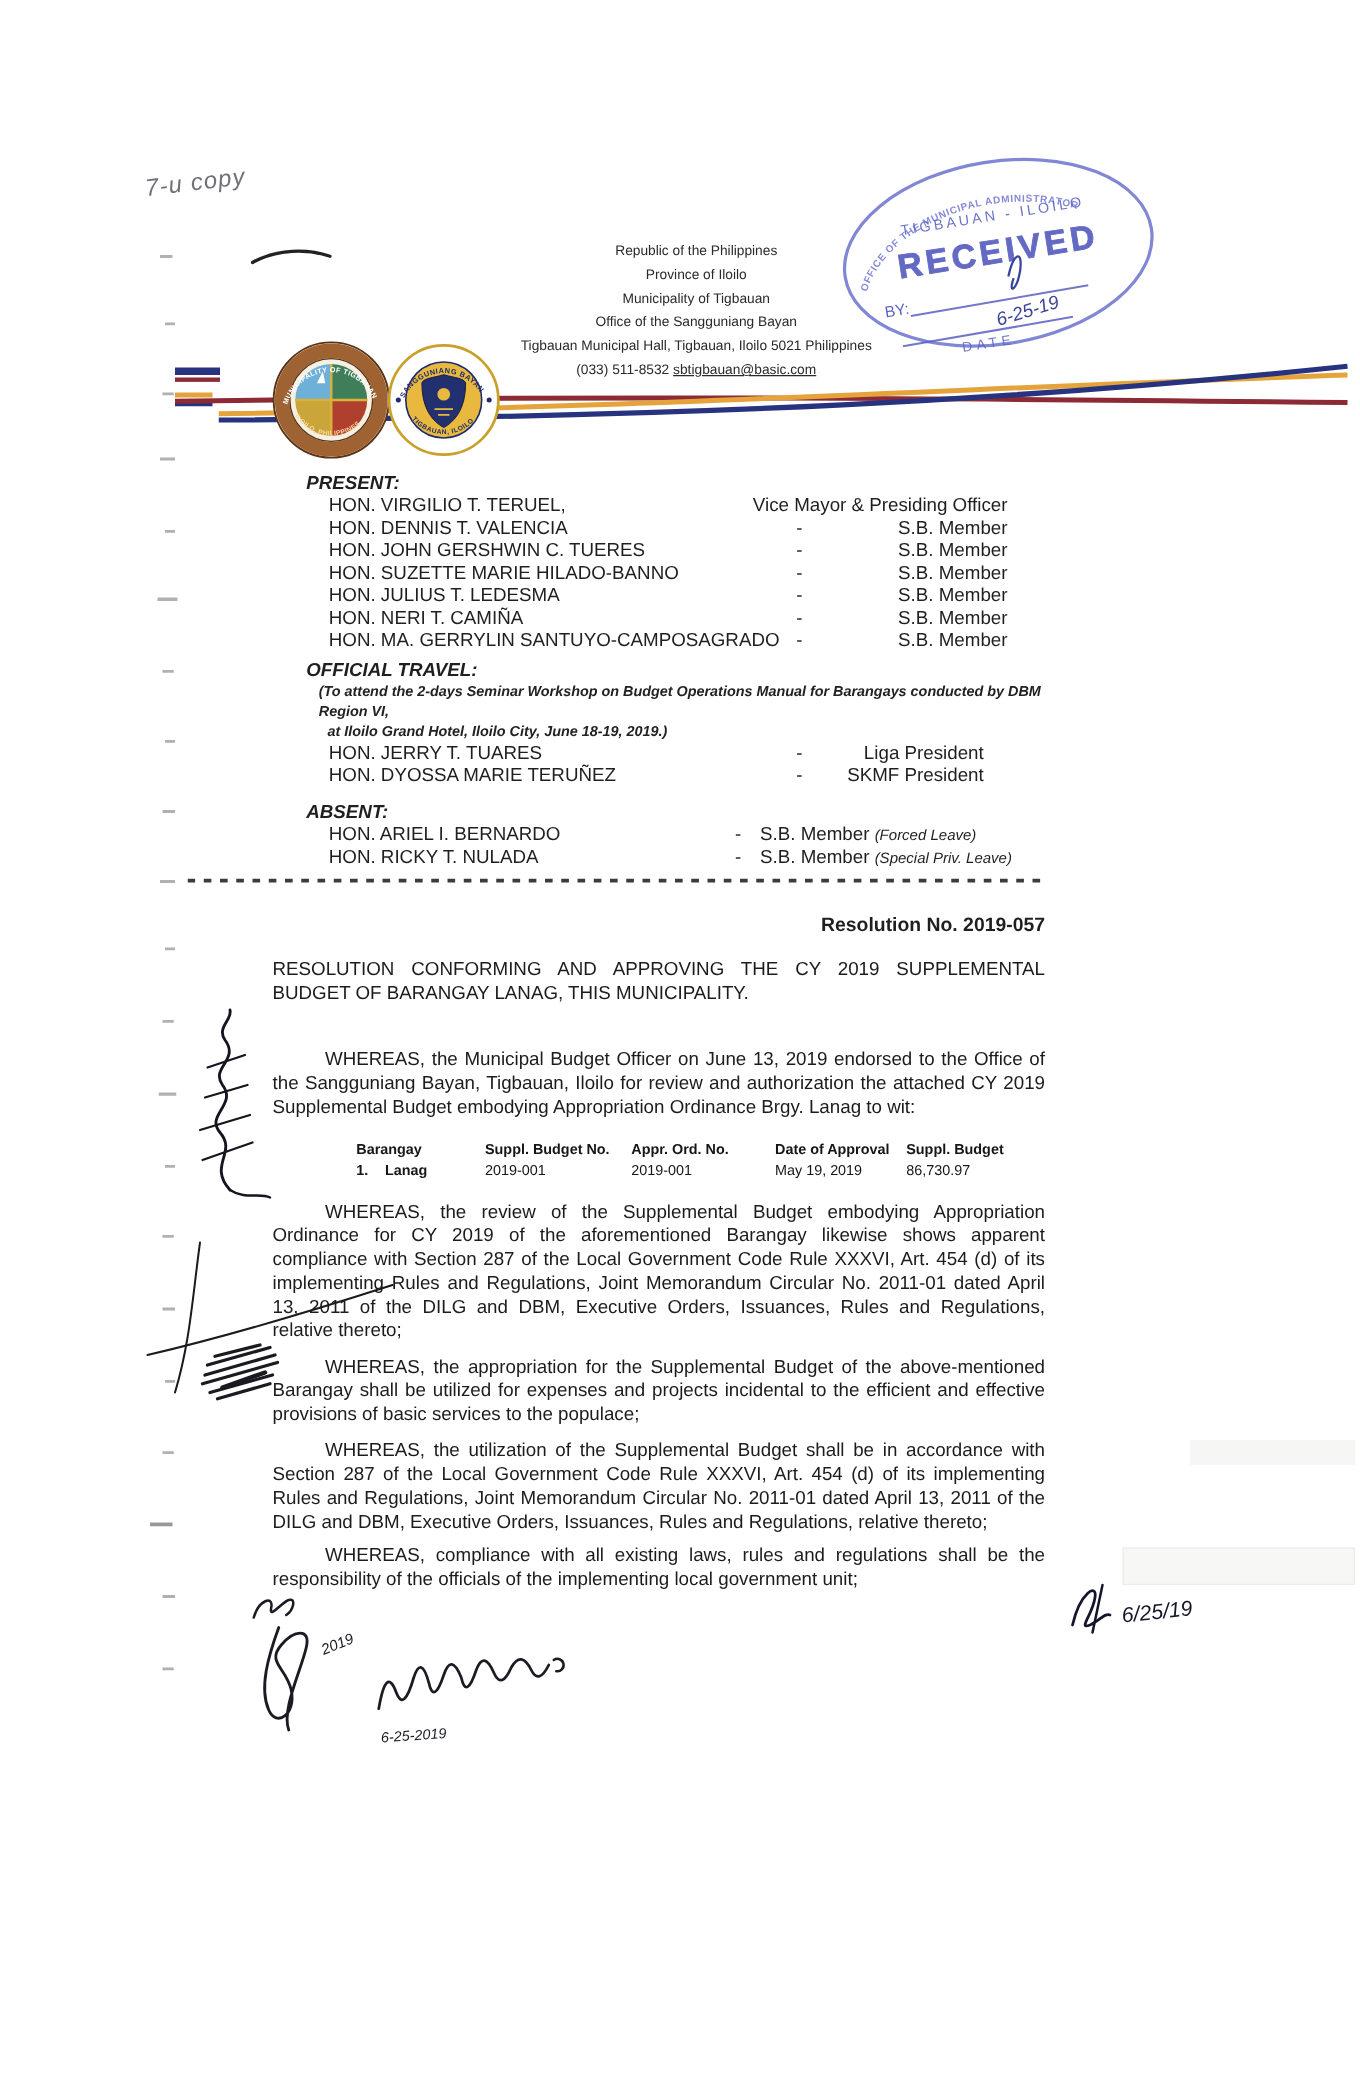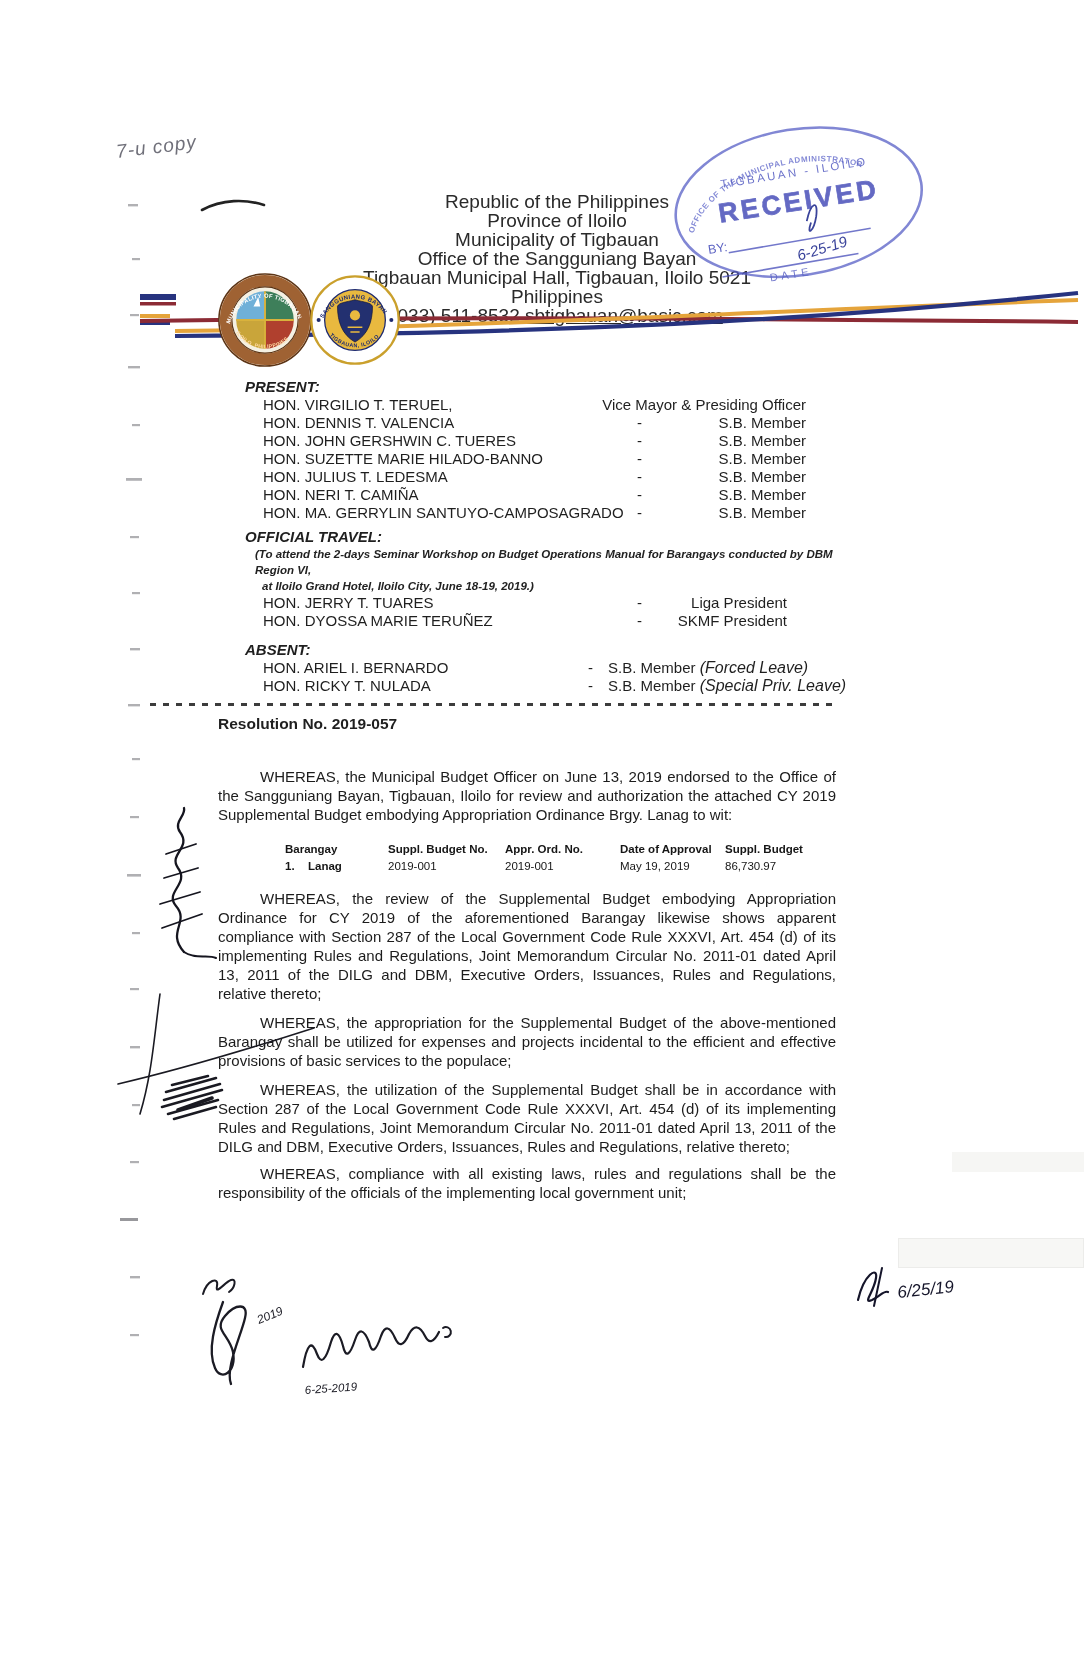--- a/index.html
+++ b/index.html
@@ -3,47 +3,47 @@
 <meta charset="utf-8">
 <style>
   * { margin:0; padding:0; box-sizing:border-box; }
   html,body { background:#ffffff; }
   .page {
     position:relative; width:1088px; height:1664px; background:#ffffff;
     font-family:"Liberation Sans", sans-serif; color:#1f1f1f; overflow:hidden;
   }
   
   .header-block { position:absolute; left:327px; top:192px; width:460px; text-align:center;
-                  font-size:19px; line-height:19px; color:#2a2a2a; }
+                  font-size:11px; line-height:19px; color:#2a2a2a; }
   .header-block .email { text-decoration:underline; }
   
   .hand-note { position:absolute; left:116px; top:136px; font-size:19px; font-style:italic;
                color:#70707a; transform:rotate(-7deg); letter-spacing:1px; }
   
   .doc-body { position:absolute; left:218px; top:362px; width:618px; }
   .para { font-size:15px; line-height:19px; text-align:justify; color:#1c1c1c; }
   .para.indent { text-indent:42px; }
   .sec-label { font-weight:bold; font-style:italic; font-size:15px; line-height:18px;
                margin-left:27px; }
   .roster-row { position:relative; height:18px; font-size:15px; line-height:18px; }
   .roster-row .nm   { position:absolute; left:45px; white-space:nowrap; }
   .roster-row .dash { position:absolute; left:419px; }
   .roster-row .role { position:absolute; right:30px; white-space:nowrap;text-align:center; }
   .roster-row .role-ot { position:absolute; right:49px; white-space:nowrap; }
   .roster-row .dash-abs { position:absolute; left:370px; }
   .roster-row .role-abs { position:absolute; left:390px; white-space:nowrap; }
-  .roster-row .role-note { font-style:italic; font-size:16px;text-align:right; }
+  .roster-row .role-note { font-style:italic; font-size:12px;text-align:right; }
   .ot-note { font-weight:bold; font-style:italic; font-size:11.5px; line-height:16px;
              color:#222; }
   .ot-note.l1 { margin-left:37px; }
   .ot-note.l2 { margin-left:44px; }
   .dashed-sep { height:3px; margin-left:-68px; width:688px; margin-top:8px;
     background:repeating-linear-gradient(90deg,#3c3c3c 0 6px, transparent 6px 13px);
     background-size:13px 2.5px; background-repeat:repeat-x; background-position:0 50%; }
-  .res-no { text-align:left; font-weight:bold; font-size:15.5px; margin-top:9px; }
+  .res-no { text-align:right; font-weight:bold; font-size:15.5px; margin-top:26px; }
   
   .btable { position:relative; height:36px; margin-top:19px; font-size:11.5px; color:#161616; }
   .btable span { position:absolute; white-space:nowrap; }
   .btable .h { font-weight:bold; top:0; }
   .btable .v { top:17px; }
   .c0 { left:67px; } .c0b { left:90px; } .c1 { left:170px; } .c2 { left:287px; }
   .c3 { left:402px; } .c4 { left:507px; }
   .bold { font-weight:bold; }
   
   .mt16 { margin-top:16px; } .mt6 { margin-top:6px;font-style:italic; } .mt11 { margin-top:11px; }
@@ -251,20 +251,21 @@
       <span class="role-abs">
         <span>S.B. Member</span>
         <span class="role-note">(Special Priv. Leave)</span>
       </span>
     </div>
 
     <div class="dashed-sep"></div>
 
     <div class="res-no">Resolution No. 2019-057</div>
 
+    <p class="para mt16">RESOLUTION CONFORMING AND APPROVING THE CY 2019 SUPPLEMENTAL BUDGET OF BARANGAY LANAG, THIS MUNICIPALITY.</p>
 
     <p class="para indent mt34">WHEREAS, the Municipal Budget Officer on June 13, 2019 endorsed to the Office of the Sangguniang Bayan, Tigbauan, Iloilo for review and authorization the attached CY 2019 Supplemental Budget embodying Appropriation Ordinance Brgy. Lanag to wit:</p>
 
     <div class="btable">
       <span class="h c0">Barangay</span>
       <span class="h c1">Suppl. Budget No.</span>
       <span class="h c2">Appr. Ord. No.</span>
       <span class="h c3">Date of Approval</span>
       <span class="h c4">Suppl. Budget</span>
       <span class="v c0 bold">1.</span>

